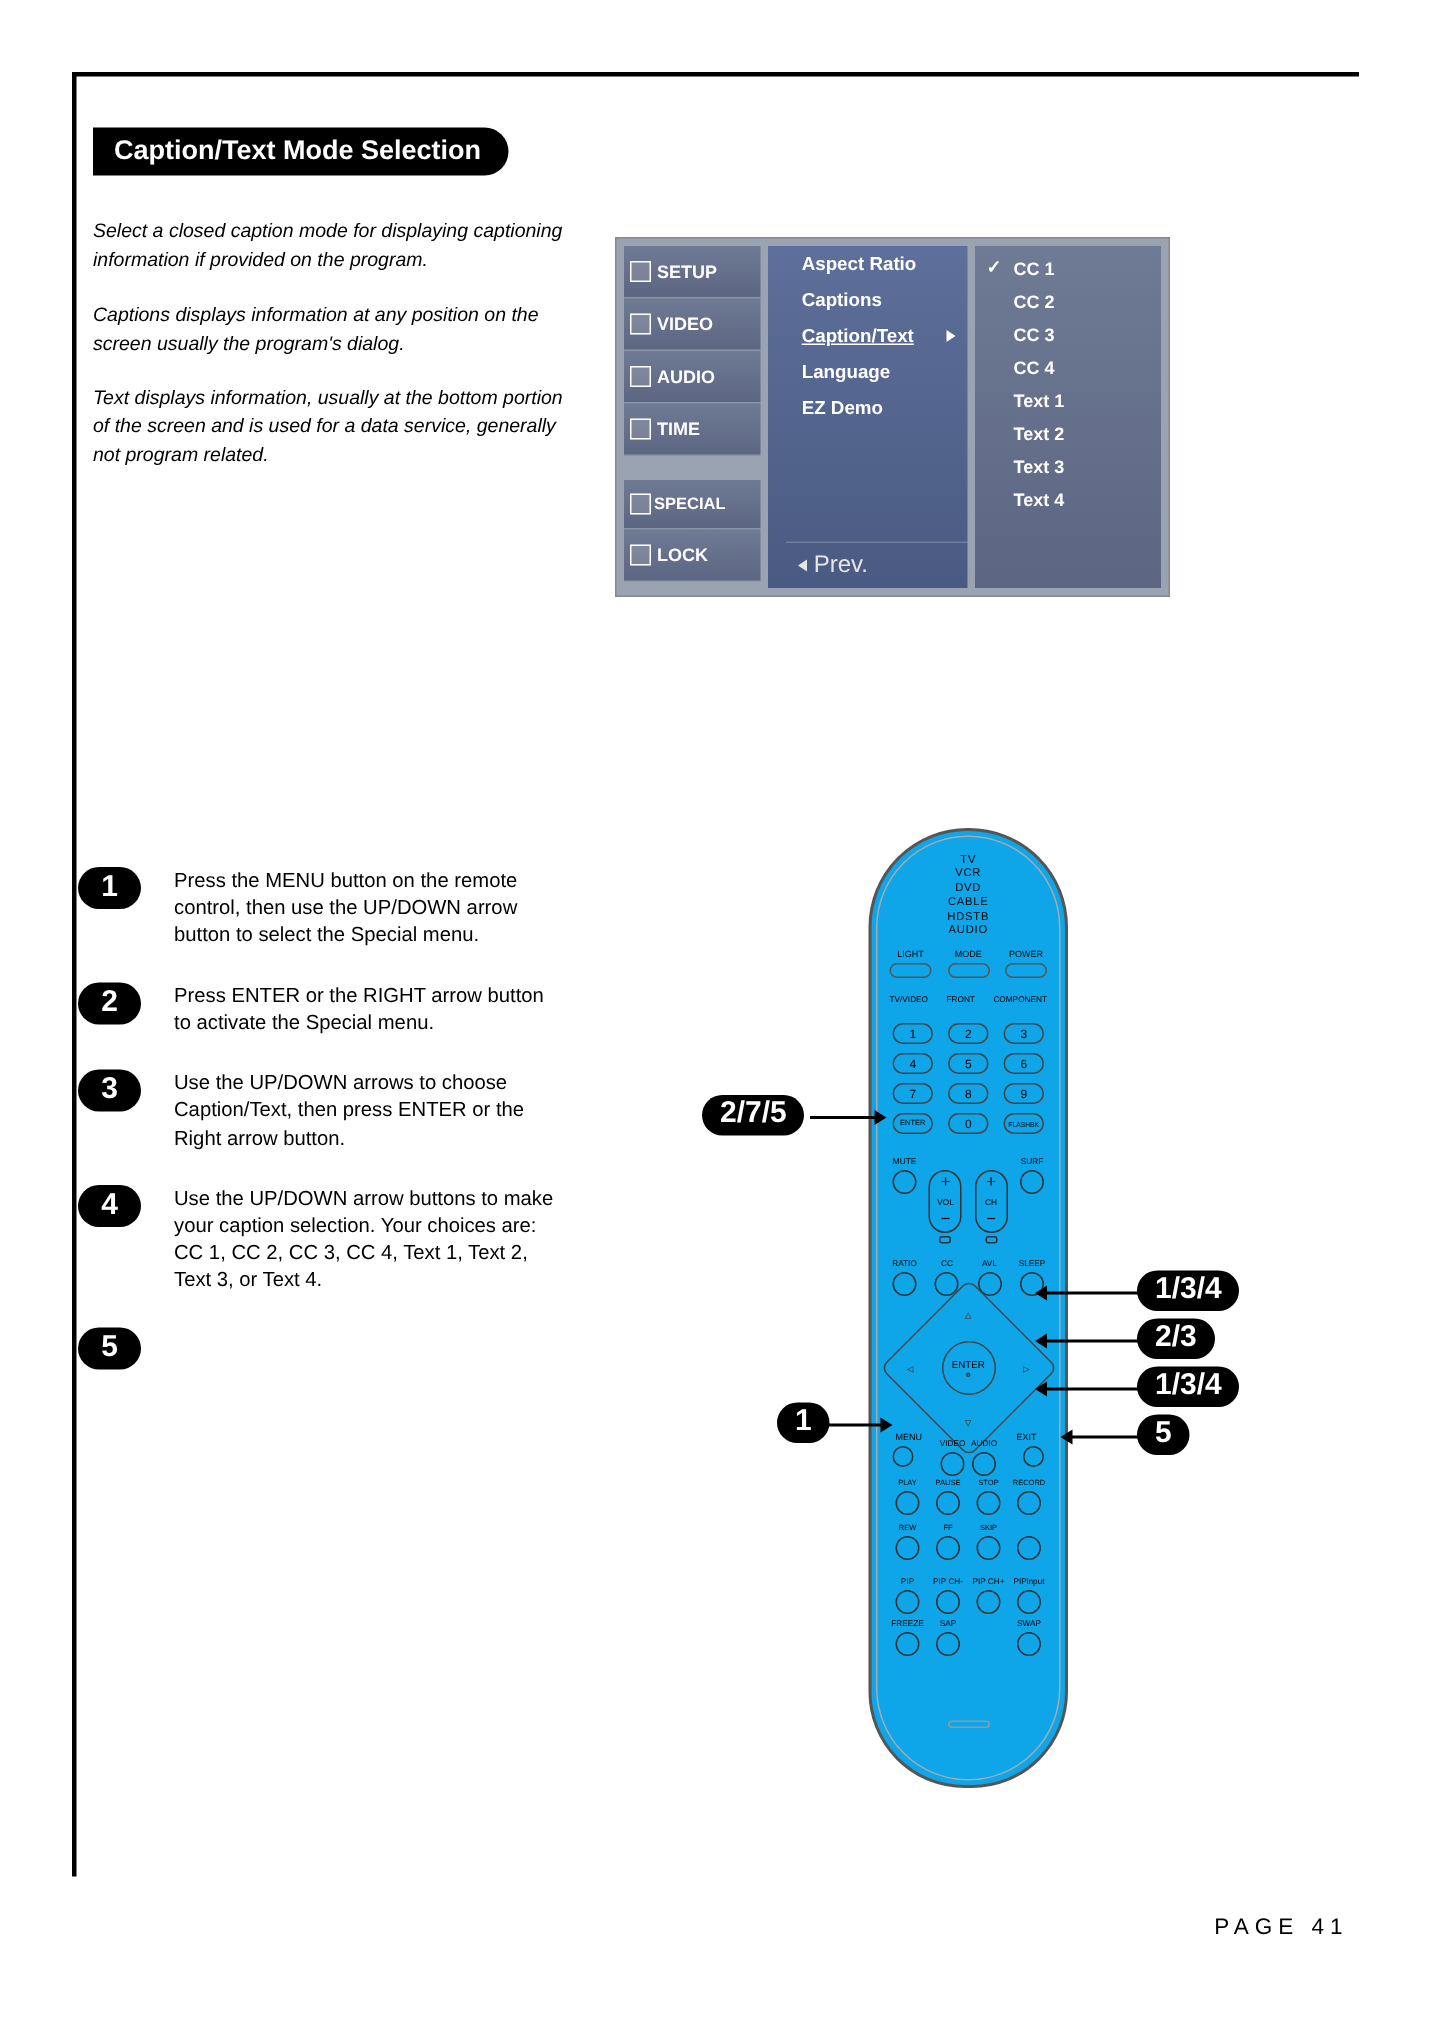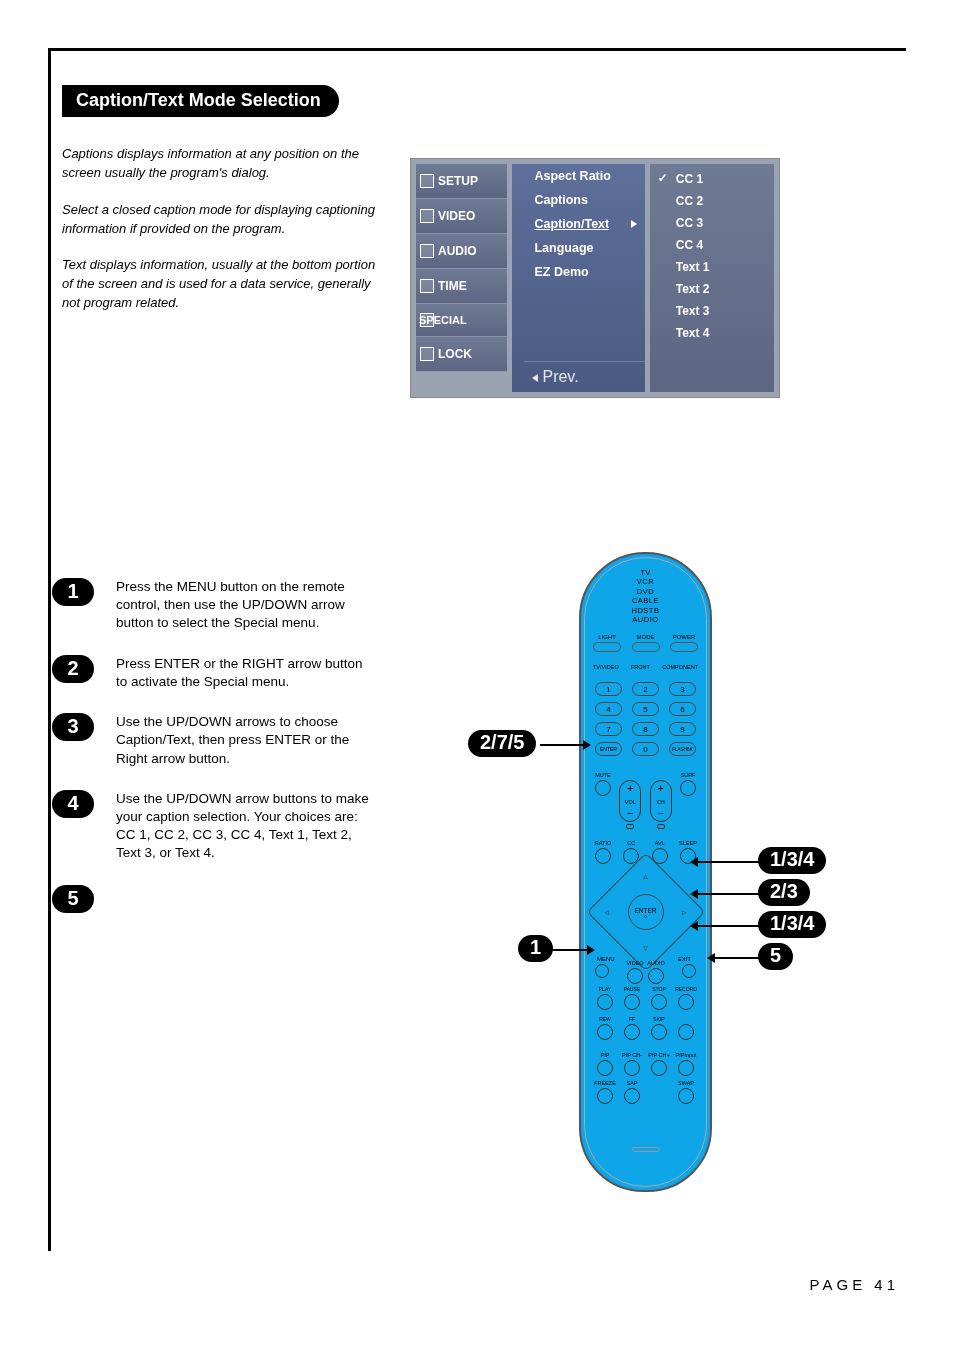--- a/index.html
+++ b/index.html
@@ -68,21 +68,21 @@
   .osd-col.right{ width: 125px; }
   .osd-tab {
     color: #fff;
     font-weight: bold;
     font-size: 12px;
     padding: 10px 6px 10px 22px;
     border-bottom: 1px solid rgba(255,255,255,0.2);
     position: relative;
     background: linear-gradient(#6f7a95,#5c6682);
   }
-  .osd-tab.small { font-size: 11px; padding: 10px 4px 10px 3px; }
+  .osd-tab.small { font-size: 11px; padding: 10px 4px 10px 20px; margin-top: 16px; }
   .osd-tab .tab-icon {
     position: absolute; left: 4px; top: 50%; transform: translateY(-50%);
     width: 14px; height: 14px; border: 1px solid #fff; background: rgba(255,255,255,0.15);
   }
   .osd-col.mid {
     background: linear-gradient(#5d6f9a,#4a5a82);
   }
   .osd-item {
     color: #fff;
     font-size: 12.5px;
@@ -295,22 +295,22 @@
   }
 </style>
 </head>
 <body>
 
 <div class="page-border"></div>
 
 <div class="title-bar">Caption/Text Mode Selection</div>
 
 <div class="intro">
+  <p>Select a closed caption mode for displaying captioning information if provided on the program.</p>
   <p>Captions displays information at any position on the screen usually the program's dialog.</p>
-  <p>Select a closed caption mode for displaying captioning information if provided on the program.</p>
   <p>Text displays information, usually at the bottom portion of the screen and is used for a data service, generally not program related.</p>
 </div>
 
 <div class="osd">
   <div class="osd-inner">
     <div class="osd-col left">
       <div class="osd-tab"><span class="tab-icon"></span><span>SETUP</span></div>
       <div class="osd-tab"><span class="tab-icon"></span><span>VIDEO</span></div>
       <div class="osd-tab"><span class="tab-icon"></span><span>AUDIO</span></div>
       <div class="osd-tab"><span class="tab-icon"></span><span>TIME</span></div>

